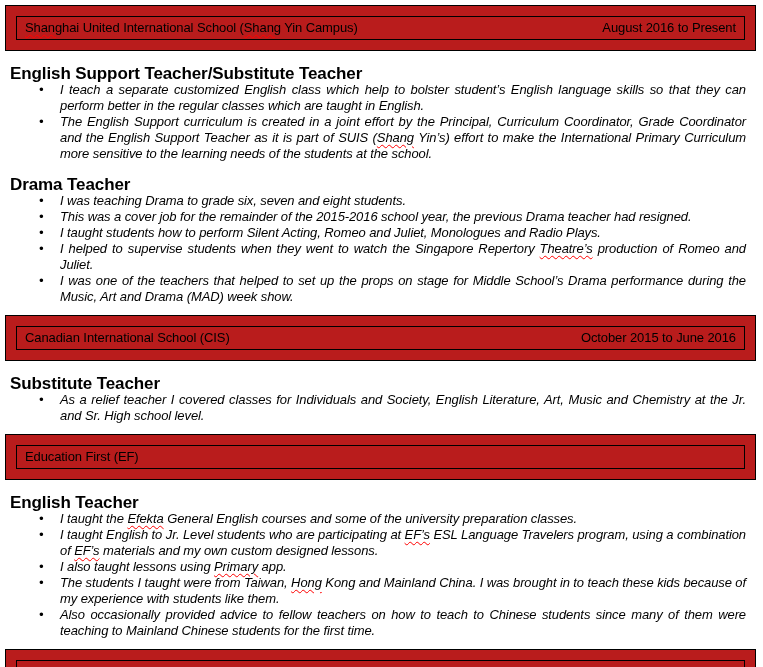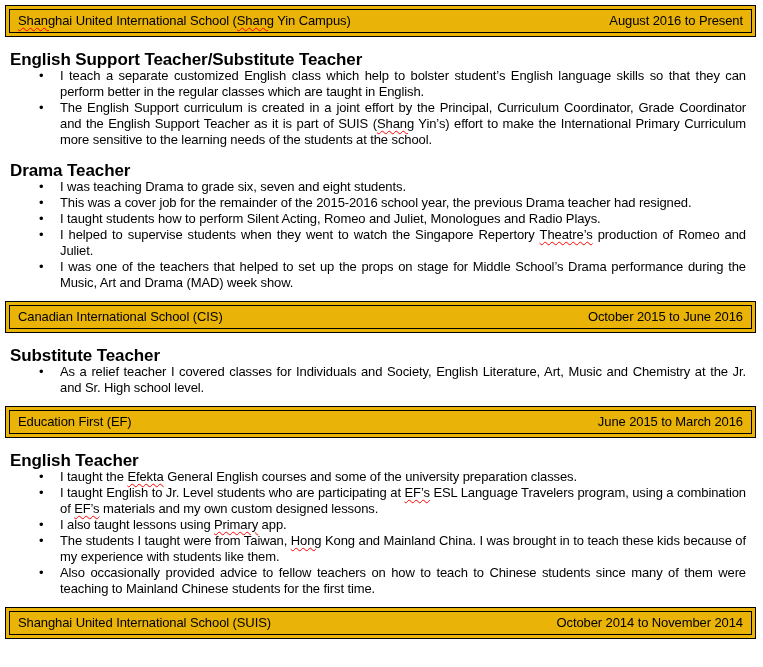--- a/index.html
+++ b/index.html
@@ -6,38 +6,39 @@
   html, body { margin: 0; padding: 0; }
   body {
     width: 763px; height: 667px; overflow: hidden;
     background: #ffffff; color: #000000;
     font-family: "Liberation Sans", sans-serif;
     font-size: 13px; letter-spacing: -0.1px;
   }
   .page { padding: 5px 7px 0 5px; }
 
   
-  .header-box { border: 1px solid #000; padding: 3px; background: #eab308; }
+  .header-box { border: 1px solid #000; padding: 10px; background: #b91c1c; }
   .header-inner {
     border: 1px solid #000;
     display: flex; justify-content: space-between; align-items: baseline;
     padding: 3px 8px 3px 8px; line-height: 16px;
   }
   .school { white-space: nowrap; }
   .dates { white-space: nowrap; }
 
   .job-title {
     font-size: 17px; font-weight: bold;
     margin: 15px 0 0 5px; line-height: 16px;
   }
 
   ul.bullets {
     margin: 0 0 10px 0;
     padding: 0 10px 0 55px;
     list-style: none;
+    font-style: italic;
   }
   ul.bullets li {
     position: relative;
     line-height: 16px;
     text-align: justify;
   }
   ul.bullets li::before {
     content: "\2022";
     position: absolute; left: -21px; top: 0;
   }
@@ -90,21 +91,20 @@
     <h2 class="job-title">Substitute Teacher</h2>
     <ul class="bullets">
       <li>As a relief teacher I covered classes for Individuals and Society, English Literature, Art, Music and Chemistry at the Jr. and Sr. High school level.</li>
     </ul>
   </section>
 
   <section class="job">
     <div class="header-box">
       <div class="header-inner">
         <span class="school">Education First (EF)</span>
-        <span class="dates">June 2015 to March 2016</span>
       </div>
     </div>
     <h2 class="job-title">English Teacher</h2>
     <ul class="bullets">
       <li>I taught the <span class="misspelled">Efekta</span> General English courses and some of the university preparation classes.</li>
       <li>I taught English to Jr. Level students who are participating at <span class="misspelled">EF’s</span> ESL Language Travelers program, using a combination of <span class="misspelled">EF’s</span> materials and my own custom designed lessons.</li>
       <li>I also taught lessons using <span class="misspelled">Primary</span> app.</li>
       <li>The students I taught were from Taiwan, <span class="misspelled">Hong</span> Kong and Mainland China. I was brought in to teach these kids because of my experience with students like them.</li>
       <li>Also occasionally provided advice to fellow teachers on how to teach to Chinese students since many of them were teaching to Mainland Chinese students for the first time.</li>
     </ul>

